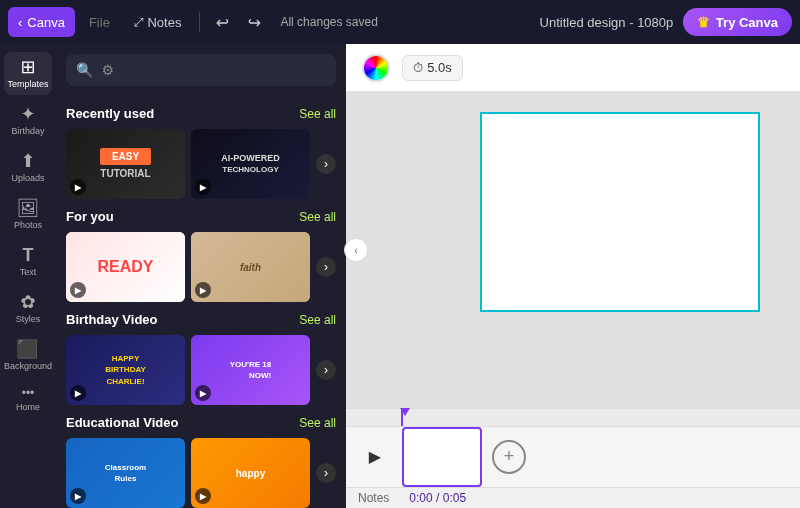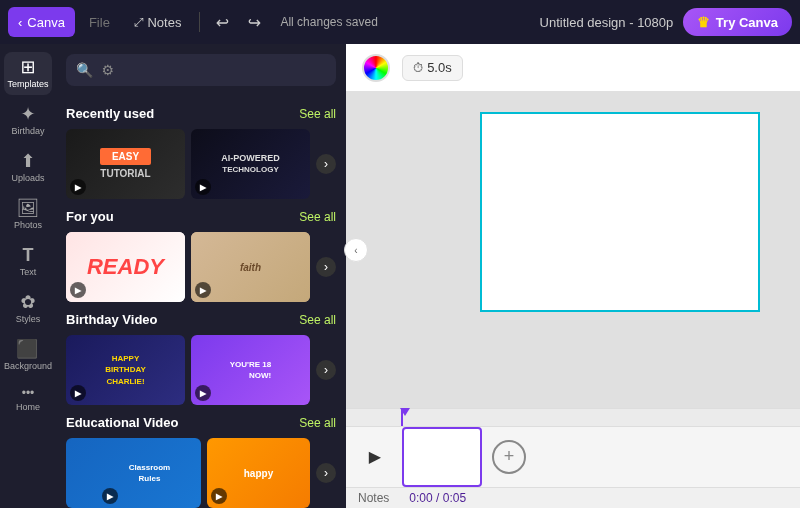--- a/index.html
+++ b/index.html
@@ -517,21 +517,21 @@
         <button class="carousel-arrow">›</button>
       </div>
 
       <div class="section-header">
         <span class="section-title">For you</span>
         <a class="see-all-link">See all</a>
       </div>
       <div class="template-grid">
         <div class="template-thumb thumb-ready">
           <div class="template-thumb-inner" style="background: linear-gradient(135deg, #ffe4e4, #fff);">
-            <div style="font-size:22px; font-weight:900; color:#ff4444; font-style:italic;">READY</div>
+            <div style="font-size:16px; font-weight:900; color:#ff4444; ">READY</div>
             <div class="play-btn">▶</div>
           </div>
         </div>
         <div class="template-thumb thumb-faith">
           <div class="template-thumb-inner" style="background: linear-gradient(135deg, #d4b896, #c4a87a);">
             <div style="font-size:10px; color:#6b4a2a; font-style:italic; text-align:center; padding:4px;">faith</div>
             <div class="play-btn">▶</div>
           </div>
         </div>
         <button class="carousel-arrow">›</button>
@@ -562,21 +562,21 @@
           </div>
         </div>
         <button class="carousel-arrow">›</button>
       </div>
 
       <div class="section-header">
         <span class="section-title">Educational Video</span>
         <a class="see-all-link">See all</a>
       </div>
       <div class="template-grid">
-        <div class="template-thumb" style="background: linear-gradient(135deg, #1565c0, #1976d2); padding-left: 32px;">
+        <div class="template-thumb" style="background: linear-gradient(135deg, #1565c0, #1976d2);">
           <div class="template-thumb-inner">
             <div style="font-size:8px; color:white; text-align:center; line-height:1.4; padding:4px;">
               <div style="font-weight:bold;">Classroom</div>
               <div>Rules</div>
             </div>
             <div class="play-btn">▶</div>
           </div>
         </div>
         <div class="template-thumb" style="background: linear-gradient(135deg, #ff9800, #f57c00);">
           <div class="template-thumb-inner">

